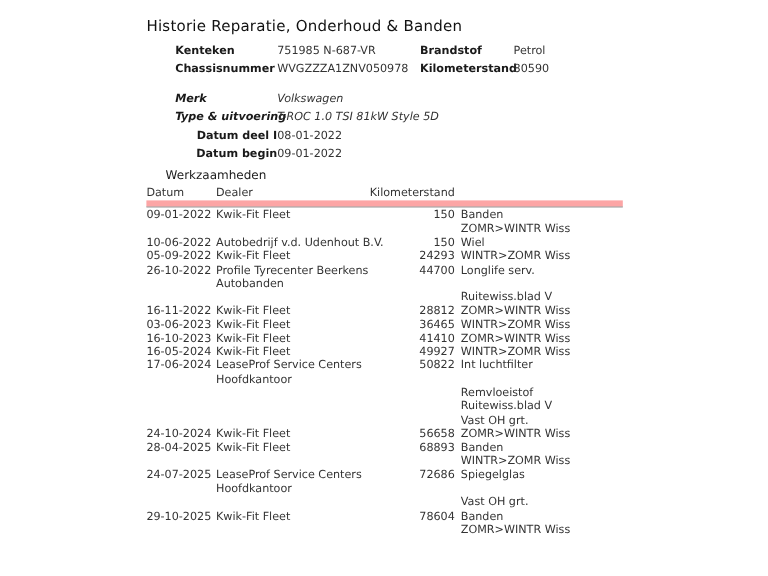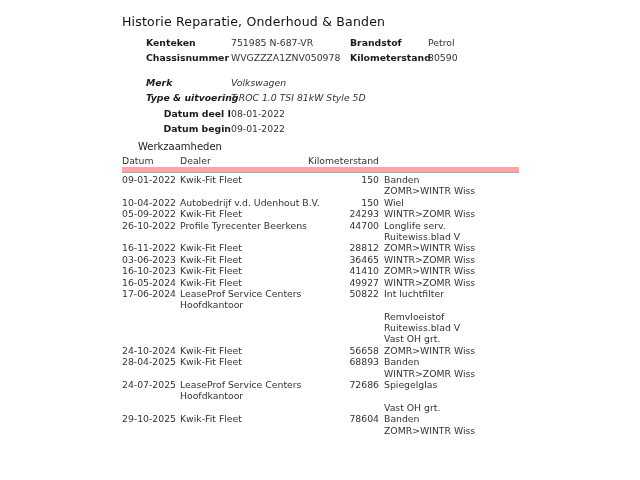--- a/index.html
+++ b/index.html
@@ -111,40 +111,46 @@
         </div>
 
         <div class="wrow">
           <div class="col-datum"></div>
           <div class="col-dealer"></div>
           <div class="col-km"></div>
           <div class="col-oms">ZOMR&gt;WINTR Wiss</div>
         </div>
 
         <div class="wrow">
-          <div class="col-datum">10-04-2022</div>
+          <div class="col-datum">10-06-2022</div>
           <div class="col-dealer">Autobedrijf v.d. Udenhout B.V.</div>
           <div class="col-km">150</div>
           <div class="col-oms">Wiel</div>
         </div>
 
         <div class="wrow">
           <div class="col-datum">05-09-2022</div>
           <div class="col-dealer">Kwik-Fit Fleet</div>
           <div class="col-km">24293</div>
           <div class="col-oms">WINTR&gt;ZOMR Wiss</div>
         </div>
 
         <div class="wrow">
           <div class="col-datum">26-10-2022</div>
           <div class="col-dealer">Profile Tyrecenter Beerkens</div>
           <div class="col-km">44700</div>
           <div class="col-oms">Longlife serv.</div>
         </div>
 
+        <div class="wrow">
+          <div class="col-datum"></div>
+          <div class="col-dealer">Autobanden</div>
+          <div class="col-km"></div>
+          <div class="col-oms"></div>
+        </div>
 
         <div class="wrow">
           <div class="col-datum"></div>
           <div class="col-dealer"></div>
           <div class="col-km"></div>
           <div class="col-oms">Ruitewiss.blad V</div>
         </div>
 
         <div class="wrow">
           <div class="col-datum">16-11-2022</div>

